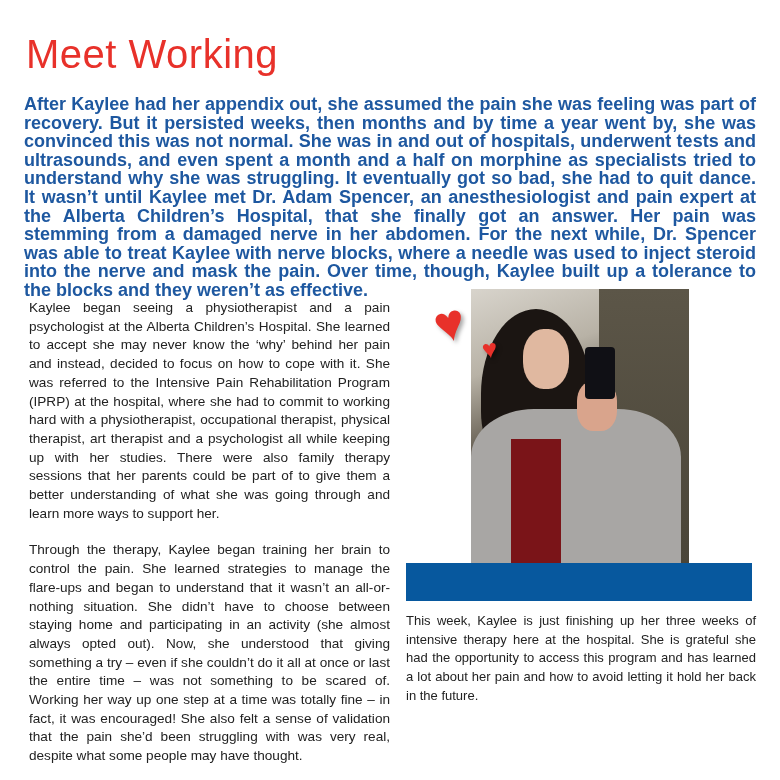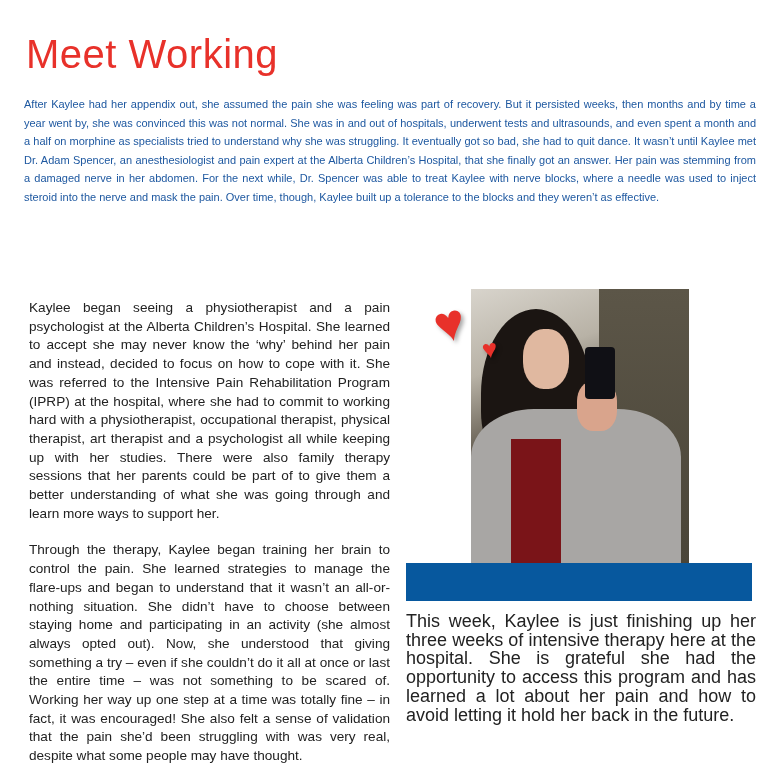--- a/index.html
+++ b/index.html
@@ -1,34 +1,34 @@
 <!DOCTYPE html>
 <html><head>
 <meta charset="utf-8">
 <style>
   html, body { margin: 0; padding: 0; }
   body { width: 780px; height: 780px; background: #ffffff; position: relative; overflow: hidden; font-family: "Liberation Sans", sans-serif; }
   .title { position: absolute; left: 26px; top: 32px; font-size: 40px; color: #e8312a; font-family: "Liberation Sans", sans-serif; letter-spacing: 0.5px; }
-  .intro { position: absolute; left: 24px; top: 95px; width: 732px; color: #1e58a0; font-weight: normal; font-size: 11px; line-height: 18.6px; text-align: justify; }
+  .intro { position: absolute; left: 24px; top: 95px; width: 732px; color: #1e58a0; font-weight: bold; font-size: 18px; line-height: 18.6px; text-align: justify; }
   .left-col { position: absolute; left: 24px; top: 299px; width: 366px; color: #222; font-size: 13.6px; line-height: 18.7px; text-align: justify; }
   .left-col p { margin: 0 0 18px 5px; }
   .photo { position: absolute; left: 471px; top: 289px; width: 218px; height: 274px; overflow: hidden;
     background: linear-gradient(160deg, #d8d4cc 0%, #b8b2a6 25%, #6b6458 45%, #3f3a33 70%, #5a5448 100%); }
   .photo .wall { position:absolute; right:0; top:0; width:90px; height:274px; background: linear-gradient(180deg,#5c5648,#4a4538); }
   .photo .hair { position:absolute; left:10px; top:20px; width:110px; height:170px; border-radius:50% 50% 40% 40%; background:#1b1512; }
   .photo .face { position:absolute; left:52px; top:40px; width:46px; height:60px; border-radius:45%; background:#e0b8a0; }
   .photo .phone { position:absolute; left:114px; top:58px; width:30px; height:52px; border-radius:4px; background:#101015; }
   .photo .coat { position:absolute; left:0; top:120px; width:210px; height:160px; border-radius:30% 30% 0 0; background:#a8a6a4; }
   .photo .sweater { position:absolute; left:40px; top:150px; width:50px; height:130px; background:#7a1418; }
   .photo .hand { position:absolute; left:106px; top:92px; width:40px; height:50px; border-radius:40%; background:#d9a48c; }
   .heart { position: absolute; color: #e8312a; text-shadow: 2px 3px 4px rgba(0,0,0,0.35); line-height: 1; }
   .heart.big { left: 434px; top: 297px; font-size: 52px; transform: rotate(-14deg); }
   .heart.small { left: 482px; top: 336px; font-size: 26px; transform: rotate(-8deg); }
   .blue-bar { position: absolute; left: 406px; top: 563px; width: 346px; height: 38px; background: #07589e; }
-  .right-text { position: absolute; left: 406px; top: 612px; width: 350px; color: #222; font-size: 18px; line-height: 18.7px; text-align: justify; }
+  .right-text { position: absolute; left: 406px; top: 612px; width: 350px; color: #222; font-size: 13px; line-height: 18.7px; text-align: justify; }
 </style>
 </head>
 <body>
 
 <h1 class="title" style="margin:0;font-weight:normal;">Meet Working</h1>
 
 <div class="intro">After Kaylee had her appendix out, she assumed the pain she was feeling was part of recovery. But it persisted weeks, then months and by time a year went by, she was convinced this was not normal. She was in and out of hospitals, underwent tests and ultrasounds, and even spent a month and a half on morphine as specialists tried to understand why she was struggling. It eventually got so bad, she had to quit dance. It wasn’t until Kaylee met Dr. Adam Spencer, an anesthesiologist and pain expert at the Alberta Children’s Hospital, that she finally got an answer.  Her pain was stemming from a damaged nerve in her abdomen. For the next while, Dr. Spencer was able to treat Kaylee with nerve blocks, where a needle was used to inject steroid into the nerve and mask the pain. Over time, though, Kaylee built up a tolerance to the blocks and they weren’t as effective.</div>
 
 <div class="left-col">
   <p>Kaylee began seeing a physiotherapist and a pain psychologist at the Alberta Children’s Hospital. She learned to accept she may never know the ‘why’ behind her pain and instead, decided to focus on how to cope with it. She was referred to the Intensive Pain Rehabilitation Program (IPRP) at the hospital, where she had to commit to working hard with a physiotherapist, occupational therapist, physical therapist, art therapist and a psychologist all while keeping up with her studies. There were also family therapy sessions that her parents could be part of to give them a better understanding of what she was going through and learn more ways to support her.</p>

